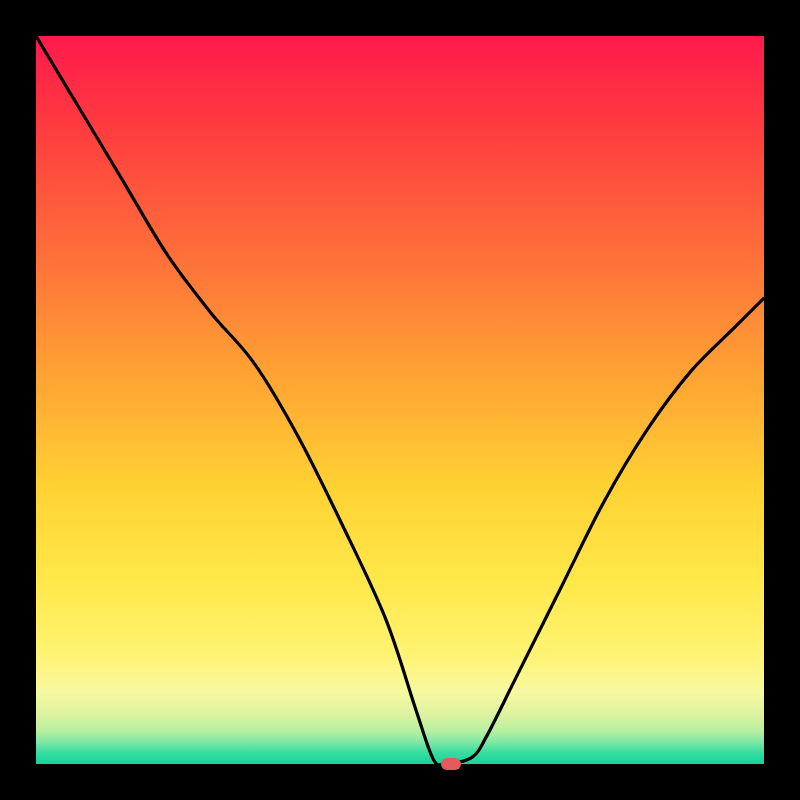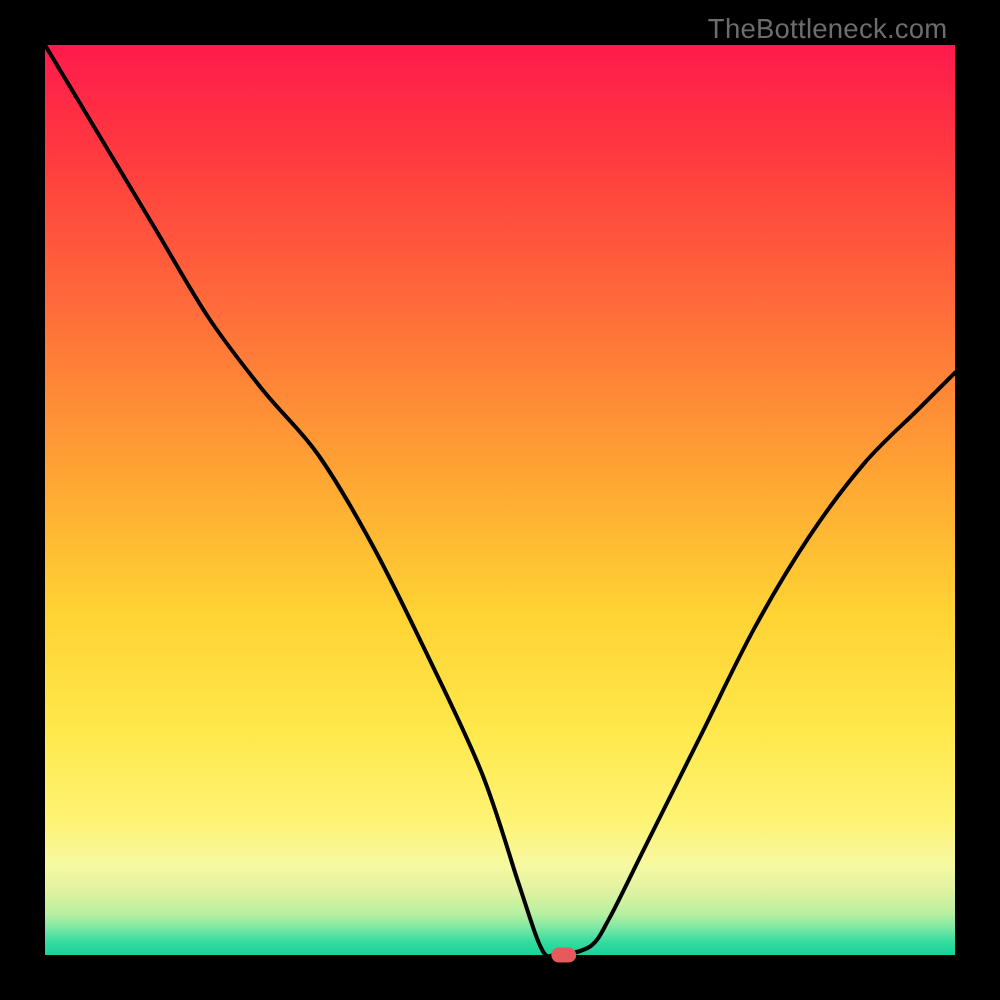--- a/index.html
+++ b/index.html
@@ -54,21 +54,20 @@
     border-radius: 6px;
     background: #e55a5a;
     transform: translate(-50%, -50%);
   }
 </style>
 </head>
 <body>
 
 <div class="container">
 
-  <div class="watermark">TheBottleneck.com</div>
 
   <div class="plot-area">
 
     <svg class="gradient-bg" viewBox="0 0 728 728" preserveAspectRatio="none">
       <defs>
         <linearGradient id="bg-grad" x1="0" y1="0" x2="0" y2="1">
             <stop offset="0%" stop-color="#ff1a4d"></stop>
             <stop offset="12%" stop-color="#ff3a3f"></stop>
             <stop offset="30%" stop-color="#ff6f3a"></stop>
             <stop offset="48%" stop-color="#ffa733"></stop>

